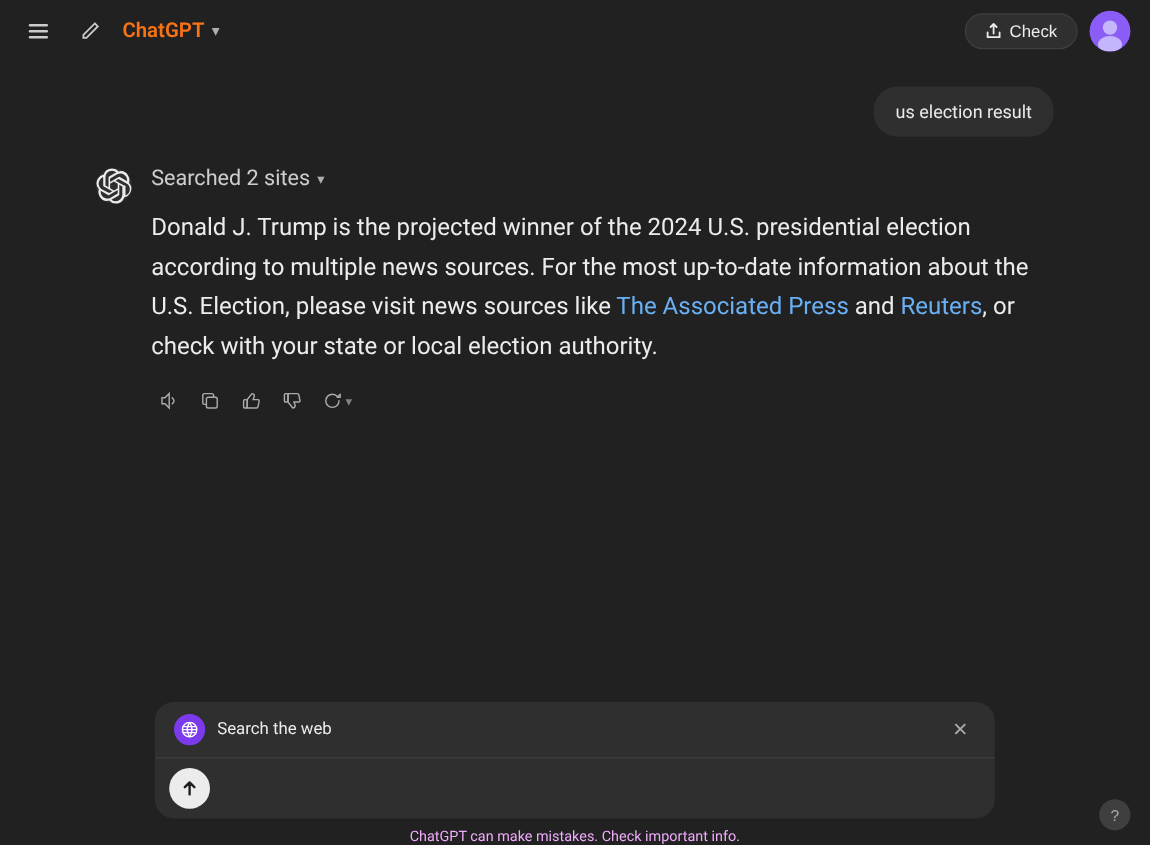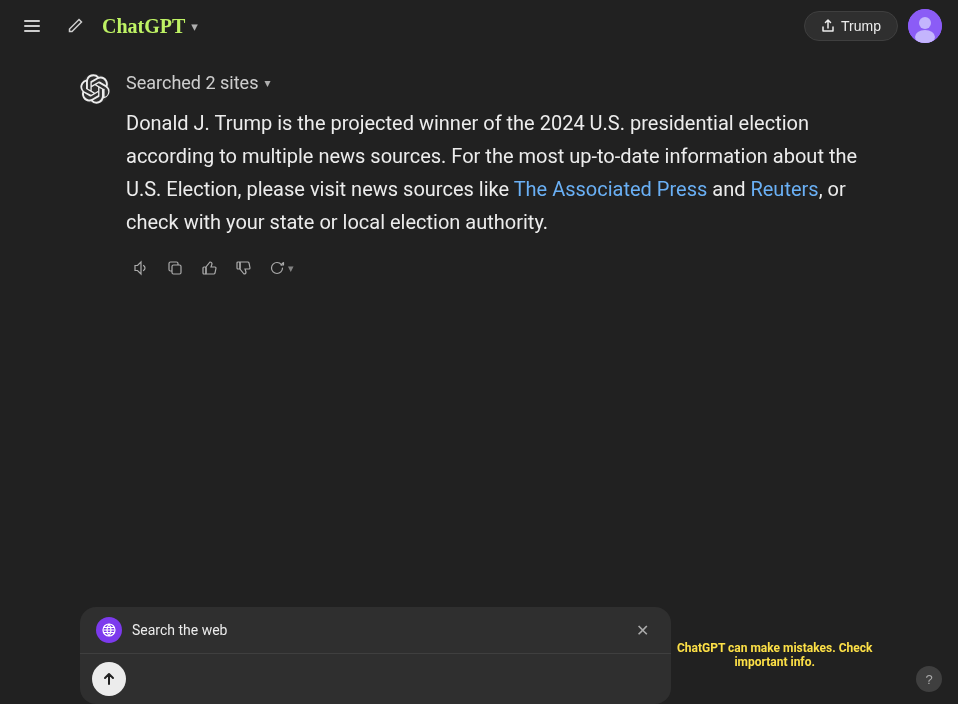--- a/index.html
+++ b/index.html
@@ -49,24 +49,23 @@
     }
 
     .app-title {
       display: flex;
       align-items: center;
       gap: 6px;
       cursor: pointer;
     }
 
     .app-title-text {
-      font-size: 20px;
+      font-size: 17px;
       font-weight: 600;
-      color: #bef264;
-      font-family: Liberation Serif, serif;
+      color: #f97316;
     }
 
     .header-right {
       display: flex;
       align-items: center;
       gap: 10px;
     }
 
     .share-btn {
       display: flex;
@@ -203,21 +202,21 @@
     }
 
     
     .bottom-area {
       position: absolute;
       bottom: 0;
       left: 0;
       right: 0;
       padding: 0 80px 0 80px;
       display: flex;
-      flex-direction: row;
+      flex-direction: column;
       align-items: center;
     }
 
     .input-container {
       width: 100%;
       max-width: 700px;
       background: #2f2f2f;
       border-radius: 16px;
       overflow: hidden;
       margin-bottom: 0;
@@ -290,24 +289,23 @@
       border-radius: 50%;
       cursor: pointer;
       display: flex;
       align-items: center;
       justify-content: center;
       flex-shrink: 0;
     }
 
     .footer-note {
       font-size: 12px;
-      color: #fde047;
+      color: #f0abfc;
       text-align: center;
-      padding: 8px 0 10px;
-      font-weight: bold;
+      padding: 8px 0 0;
     }
 
     
     .help-btn {
       position: absolute;
       bottom: 12px;
       right: 16px;
       width: 26px;
       height: 26px;
       background: #3f3f3f;
@@ -342,34 +340,39 @@
       <span class="app-title-text">ChatGPT</span>
       <span style="font-size:13px; opacity:0.7;">▾</span>
     </div>
   </div>
   <div class="header-right">
     <button class="share-btn">
       <svg width="14" height="14" viewBox="0 0 14 14" fill="none" xmlns="http://www.w3.org/2000/svg">
         <path d="M7 1V9M7 1L4.5 3.5M7 1L9.5 3.5" stroke="currentColor" stroke-width="1.5" stroke-linecap="round" stroke-linejoin="round"></path>
         <path d="M2 8V12H12V8" stroke="currentColor" stroke-width="1.5" stroke-linecap="round" stroke-linejoin="round"></path>
       </svg>
-      <span>Trump</span>
+      <span>Check</span>
     </button>
     <div class="avatar">
       <svg width="34" height="34" viewBox="0 0 34 34" xmlns="http://www.w3.org/2000/svg">
         <circle cx="17" cy="17" r="17" fill="#8b5cf6"></circle>
         <circle cx="17" cy="14" r="6" fill="#c4b5fd"></circle>
         <ellipse cx="17" cy="28" rx="10" ry="7" fill="#c4b5fd"></ellipse>
       </svg>
     </div>
   </div>
 </div>
 
 <div class="chat-area">
 
+  <div class="user-message-wrapper">
+    <div class="user-message-bubble">
+      <span>us election result</span>
+    </div>
+  </div>
 
   <div class="assistant-message-wrapper">
     <div class="assistant-icon">
       <svg viewBox="0 0 41 41" fill="none" xmlns="http://www.w3.org/2000/svg">
         <circle cx="20.5" cy="20.5" r="20.5" fill="#2f2f2f"></circle>
         <path d="M37.532 16.87a9.963 9.963 0 00-.856-8.184 10.078 10.078 0 00-10.855-4.835 9.964 9.964 0 00-7.505-3.348 10.079 10.079 0 00-9.612 6.977 9.967 9.967 0 00-6.664 4.834 10.08 10.08 0 001.24 11.817 9.965 9.965 0 00.856 8.185 10.079 10.079 0 0010.855 4.835 9.965 9.965 0 007.504 3.347 10.078 10.078 0 009.617-6.981 9.967 9.967 0 006.663-4.834 10.079 10.079 0 00-1.243-11.813zM22.498 37.886a7.474 7.474 0 01-4.799-1.735c.061-.033.168-.091.237-.134l7.964-4.6a1.294 1.294 0 00.655-1.134V19.054l3.366 1.944a.12.12 0 01.066.092v9.299a7.505 7.505 0 01-7.49 7.496zM6.392 31.006a7.471 7.471 0 01-.894-5.023c.06.036.162.099.237.141l7.964 4.6a1.297 1.297 0 001.308 0l9.724-5.614v3.888a.12.12 0 01-.048.103l-8.051 4.649a7.504 7.504 0 01-10.24-2.744zM4.297 13.62A7.469 7.469 0 018.2 10.333c0 .068-.004.19-.004.274v9.201a1.294 1.294 0 00.654 1.132l9.723 5.614-3.366 1.944a.12.12 0 01-.114.012L6.044 23.86a7.504 7.504 0 01-1.747-10.24zm27.658 6.437l-9.724-5.615 3.367-1.943a.121.121 0 01.114-.012l9.048 5.222a7.496 7.496 0 01-1.158 13.528v-9.476a1.293 1.293 0 00-.647-1.704zm3.35-5.043c-.059-.037-.162-.099-.236-.141l-7.965-4.6a1.298 1.298 0 00-1.308 0l-9.723 5.614v-3.888a.12.12 0 01.048-.103l8.05-4.645a7.497 7.497 0 0111.135 7.763zm-21.063 6.929l-3.367-1.944a.12.12 0 01-.065-.092v-9.299a7.497 7.497 0 0112.293-5.756 6.94 6.94 0 00-.236.134l-7.965 4.6a1.294 1.294 0 00-.654 1.132l-.006 11.225zm1.829-3.943l4.33-2.501 4.332 2.5v4.999l-4.331 2.5-4.331-2.5V18z" fill="currentColor"></path>
       </svg>
     </div>
     <div class="assistant-content">
 

